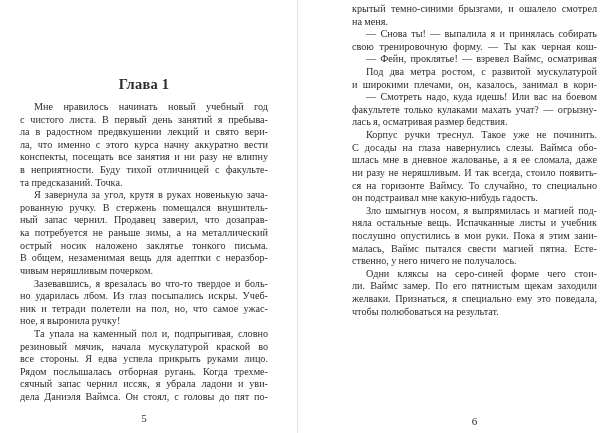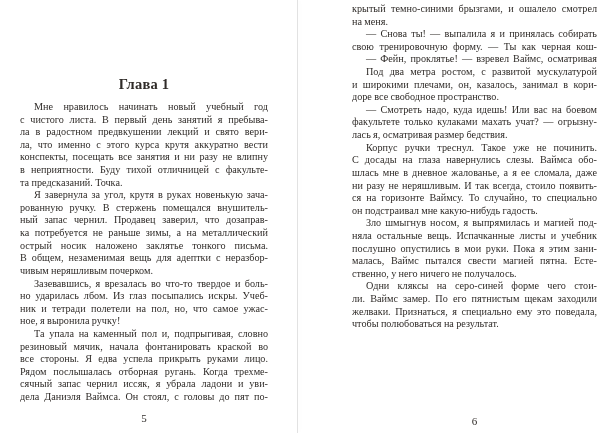--- a/index.html
+++ b/index.html
@@ -59,21 +59,21 @@
 
 <div class="spread" style="background: rgb(255, 255, 255); color: rgb(47, 43, 40);">
 
   <div class="page page-left">
     <div class="chapter-heading">Глава 1</div>
     <div class="body-text" id="left-body">
         <div class="para">
           <div class="ln indent">Мне нравилось начинать новый учебный год</div>
           <div class="ln">с чистого листа. В первый день занятий я пребыва-</div>
           <div class="ln">ла в радостном предвкушении лекций и свято вери-</div>
-          <div class="ln">ла, что именно с этого курса крутя аккуратно вести</div>
+          <div class="ln">ла, что именно с этого курса начну аккуратно вести</div>
           <div class="ln">конспекты, посещать все занятия и ни разу не влипну</div>
           <div class="ln">в неприятности. Буду тихой отличницей с факульте-</div>
           <div class="ln last">та предсказаний. Точка.</div>
         </div>
         <div class="para">
           <div class="ln indent">Я завернула за угол, крутя в руках новенькую зача-</div>
           <div class="ln">рованную ручку. В стержень помещался внушитель-</div>
           <div class="ln">ный запас чернил. Продавец заверил, что дозаправ-</div>
           <div class="ln">ка потребуется не раньше зимы, а на металлический</div>
           <div class="ln">острый носик наложено заклятье тонкого письма.</div>
@@ -81,21 +81,21 @@
           <div class="ln last">чивым неряшливым почерком.</div>
         </div>
         <div class="para">
           <div class="ln indent">Зазевавшись, я врезалась во что-то твердое и боль-</div>
           <div class="ln">но ударилась лбом. Из глаз посыпались искры. Учеб-</div>
           <div class="ln">ник и тетради полетели на пол, но, что самое ужас-</div>
           <div class="ln last">ное, я выронила ручку!</div>
         </div>
         <div class="para">
           <div class="ln indent">Та упала на каменный пол и, подпрыгивая, словно</div>
-          <div class="ln">резиновый мячик, начала фонтанировать краской во</div>
+          <div class="ln">резиновый мячик, начала мускулатурой краской во</div>
           <div class="ln">все стороны. Я едва успела прикрыть руками лицо.</div>
           <div class="ln">Рядом послышалась отборная ругань. Когда трехме-</div>
           <div class="ln">сячный запас чернил иссяк, я убрала ладони и уви-</div>
           <div class="ln">дела Даниэля Ваймса. Он стоял, с головы до пят по-</div>
         </div>
       </div>
     <div class="page-number">5</div>
   </div>
 
   <div class="spine-divider" style="background: rgb(226, 226, 226);"></div>
@@ -109,21 +109,20 @@
         <div class="para">
           <div class="ln indent">— Снова ты! — выпалила я и принялась собирать</div>
         </div>
         <div class="para">
           <div class="ln">свою тренировочную форму. — Ты как черная кош-</div>
           <div class="ln indent">— Фейн, проклятье! — взревел Ваймс, осматривая</div>
         </div>
         <div class="para">
           <div class="ln indent">Под два метра ростом, с развитой мускулатурой</div>
           <div class="ln">и широкими плечами, он, казалось, занимал в кори-</div>
-          <div class="ln last">доре все свободное пространство.</div>
         </div>
         <div class="para">
           <div class="ln indent">— Смотреть надо, куда идешь! Или вас на боевом</div>
           <div class="ln">факультете только кулаками махать учат? — огрызну-</div>
           <div class="ln last">лась я, осматривая размер бедствия.</div>
         </div>
         <div class="para">
           <div class="ln indent">Корпус ручки треснул. Такое уже не починить.</div>
           <div class="ln">С досады на глаза навернулись слезы. Ваймса обо-</div>
           <div class="ln">шлась мне в дневное жалованье, а я ее сломала, даже</div>

